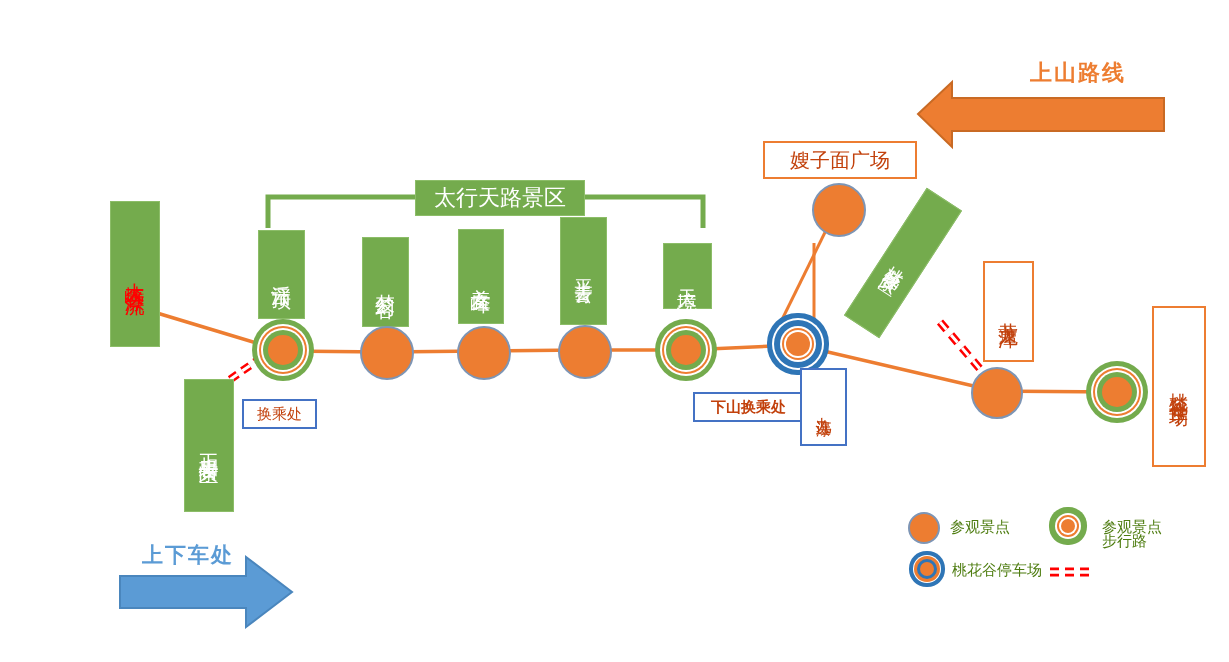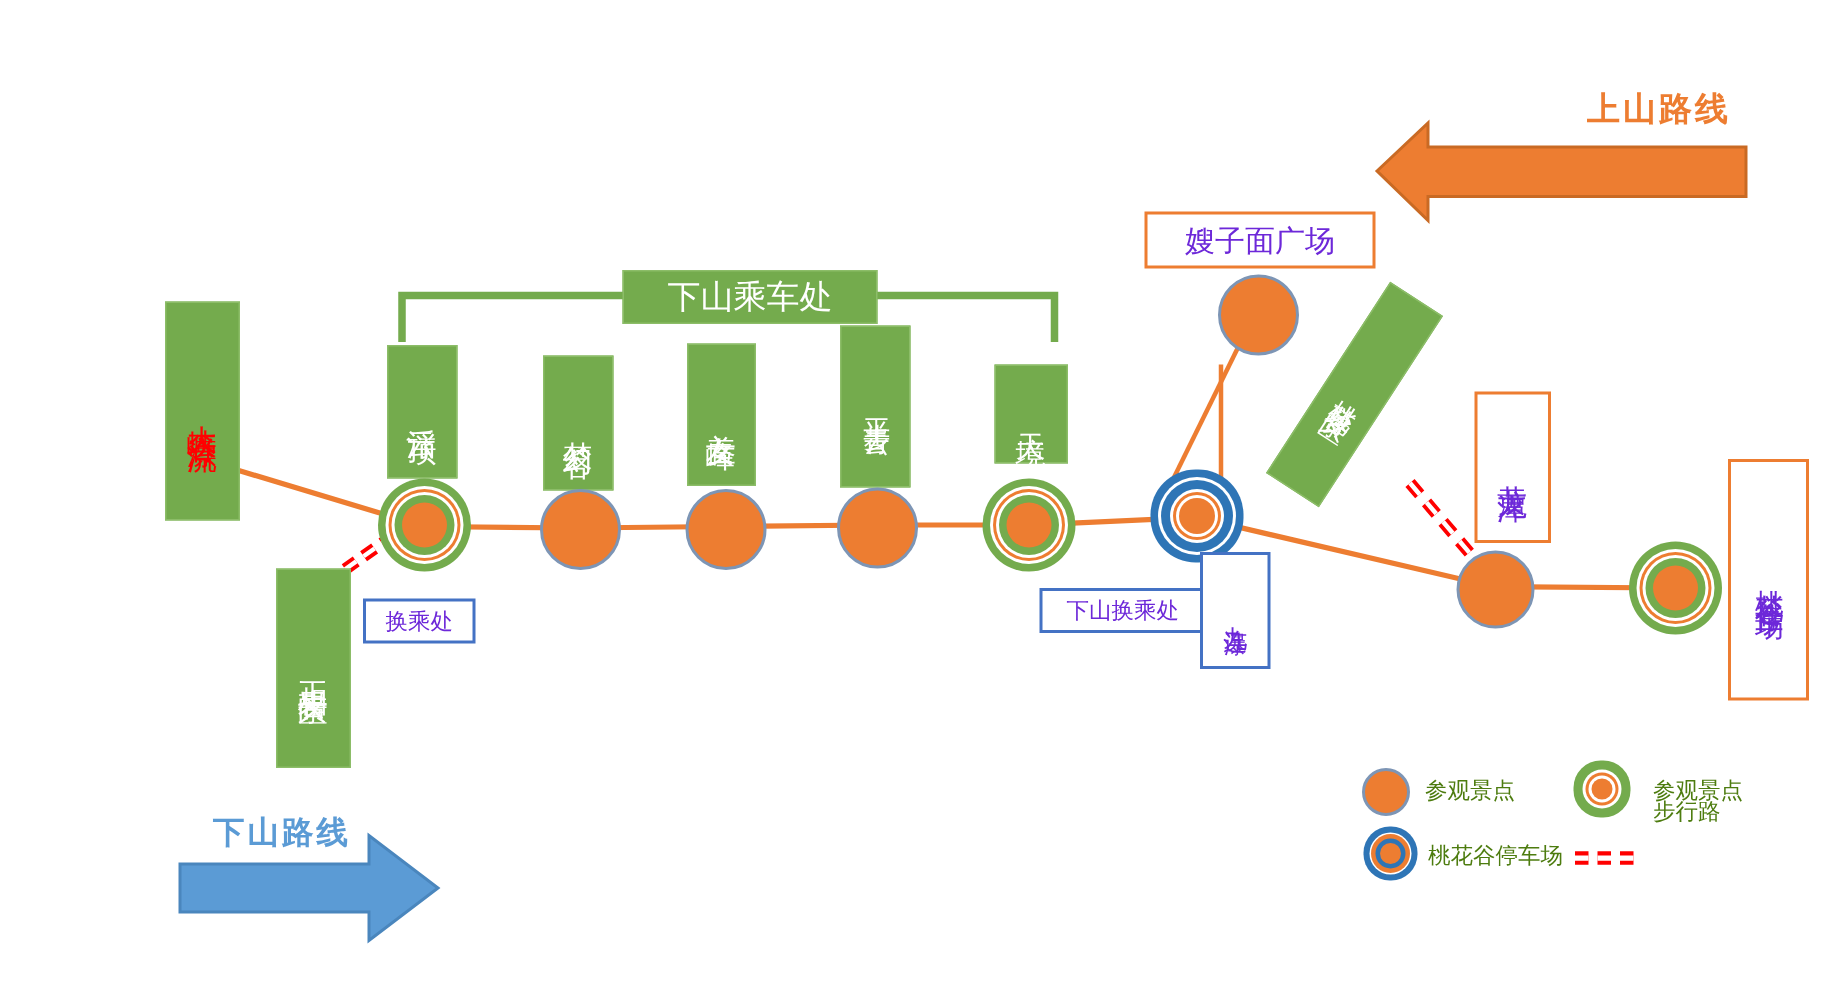--- a/index.html
+++ b/index.html
@@ -6,21 +6,21 @@
   body{font-family:"DejaVu Sans","Liberation Sans",sans-serif;}
   #canvas{position:relative;width:1229px;height:662px;background:#fff;overflow:hidden;}
   #wires{position:absolute;left:0;top:0;z-index:1;}
 
   .gbox{position:absolute;background:#74AB4D;color:#fff;display:flex;
         align-items:center;justify-content:center;z-index:2;
         border:1px solid #8cbd68;text-align:center;}
   .vtext{writing-mode:vertical-rl;text-orientation:upright;letter-spacing:3px;line-height:1;}
   .red-text{color:#FF0000;}
   .wbox{position:absolute;background:#fff;display:flex;align-items:center;
-        justify-content:center;z-index:3;text-align:center;color:#6d28d9;}
+        justify-content:center;z-index:3;text-align:center;color:#c2410c;}
   .orange-border{border:2px solid #ED7D31;}
   .blue-border{border:2px solid #4472C4;}
 
   .circle{position:absolute;border-radius:50%;background:#ED7D31;z-index:2;}
   .spot{border:2px solid #7d95b5;}
   .boarding{box-shadow:0 0 0 5px #74AB4D,0 0 0 7px #fff,0 0 0 9px #ED7D31,
             0 0 0 11px #fff,0 0 0 16px #74AB4D;}
   .downhill{box-shadow:0 0 0 2px #fff,0 0 0 4px #ED7D31,0 0 0 6px #fff,
             0 0 0 12px #2E75B6,0 0 0 14px #fff,0 0 0 19px #2E75B6;}
   .legend-boarding{box-shadow:0 0 0 2px #fff,0 0 0 4px #ED7D31,0 0 0 6px #fff,
@@ -58,39 +58,39 @@
     <g>
       <line x1="1050" y1="572" x2="1094" y2="572" stroke="#FF0000" stroke-width="9" stroke-dasharray="9 6"></line>
       <line x1="1050" y1="572" x2="1094" y2="572" stroke="#fff" stroke-width="3.5" stroke-dasharray="9 6"></line>
     </g>
 
     <polygon points="918,114 952,82 952,98 1164,98 1164,131 952,131 952,147" fill="#ED7D31" stroke="#c96a24" stroke-width="2"></polygon>
 
     <polygon points="120,576 246,576 246,557 292,592 246,627 246,608 120,608" fill="#5B9BD5" stroke="#4a86bd" stroke-width="2"></polygon>
   </svg>
 
-  <div class="arrow-label" style="left:1058px;top:58px;font-size:22px;color:#ED7D31;">上山路线</div>
-  <div class="arrow-label" style="left:142px;top:541px;font-size:21px;color:#5B9BD5;">下山路线</div>
+  <div class="arrow-label" style="left:1030px;top:58px;font-size:22px;color:#ED7D31;">上山路线</div>
+  <div class="arrow-label" style="left:142px;top:541px;font-size:21px;color:#5B9BD5;">上下车处</div>
 
-  <div class="gbox" style="left:415px;top:180px;width:168px;height:34px;font-size:22px;z-index:3;">下山乘车处</div>
+  <div class="gbox" style="left:415px;top:180px;width:168px;height:34px;font-size:22px;z-index:3;">太行天路景区</div>
   <div class="gbox vtext red-text" style="left:110px;top:201px;width:48px;height:144px;font-size:20px;">大峡谷漂流</div>
   <div class="gbox vtext" style="left:184px;top:379px;width:48px;height:131px;font-size:20px;">王相岩景区</div>
   <div class="gbox vtext rotbox" style="left:882px;top:187px;width:40px;height:150px;font-size:18px;">桃花谷景区</div>
 
   <div class="gbox vtext" style="left:258px;top:230px;width:45px;height:87px;font-size:20px;">浮云顶</div>
   <div class="gbox vtext" style="left:362px;top:237px;width:45px;height:88px;font-size:20px;">梦幻谷</div>
   <div class="gbox vtext" style="left:458px;top:229px;width:44px;height:93px;font-size:20px;">羞女峰</div>
   <div class="gbox vtext" style="left:560px;top:217px;width:45px;height:106px;font-size:18px;">平步青云</div>
   <div class="gbox vtext" style="left:663px;top:243px;width:47px;height:64px;font-size:20px;">天境</div>
 
   <div class="wbox orange-border" style="left:763px;top:141px;width:150px;height:34px;font-size:20px;">嫂子面广场</div>
   <div class="wbox orange-border vtext" style="left:983px;top:261px;width:47px;height:97px;font-size:20px;">黄龙潭</div>
   <div class="wbox orange-border vtext red-text" style="left:1152px;top:306px;width:50px;height:157px;font-size:19px;">桃花谷停车场</div>
   <div class="wbox blue-border" style="left:242px;top:379px;width:71px;height:26px;font-size:15px;margin-top:20px;">换乘处</div>
-  <div class="wbox blue-border" style="left:693px;top:392px;width:107px;height:26px;font-size:15px;">下山换乘处</div>
+  <div class="wbox blue-border" style="left:693px;top:392px;width:107px;height:26px;font-size:15px;font-weight:bold;">下山换乘处</div>
   <div class="wbox blue-border vtext" style="left:800px;top:368px;width:43px;height:74px;font-size:16px;letter-spacing:2px;">九连瀑</div>
 
   <div class="circle boarding" style="left:268px;top:335px;width:30px;height:30px;"></div>
   <div class="circle spot" style="left:360px;top:326px;width:50px;height:50px;"></div>
   <div class="circle spot" style="left:457px;top:326px;width:50px;height:50px;"></div>
   <div class="circle spot" style="left:558px;top:325px;width:50px;height:50px;"></div>
   <div class="circle boarding" style="left:671px;top:335px;width:30px;height:30px;"></div>
   <div class="circle spot" style="left:812px;top:183px;width:50px;height:50px;"></div>
   <div class="circle downhill" style="left:786px;top:332px;width:24px;height:24px;"></div>
   <div class="circle spot" style="left:971px;top:367px;width:48px;height:48px;"></div>

